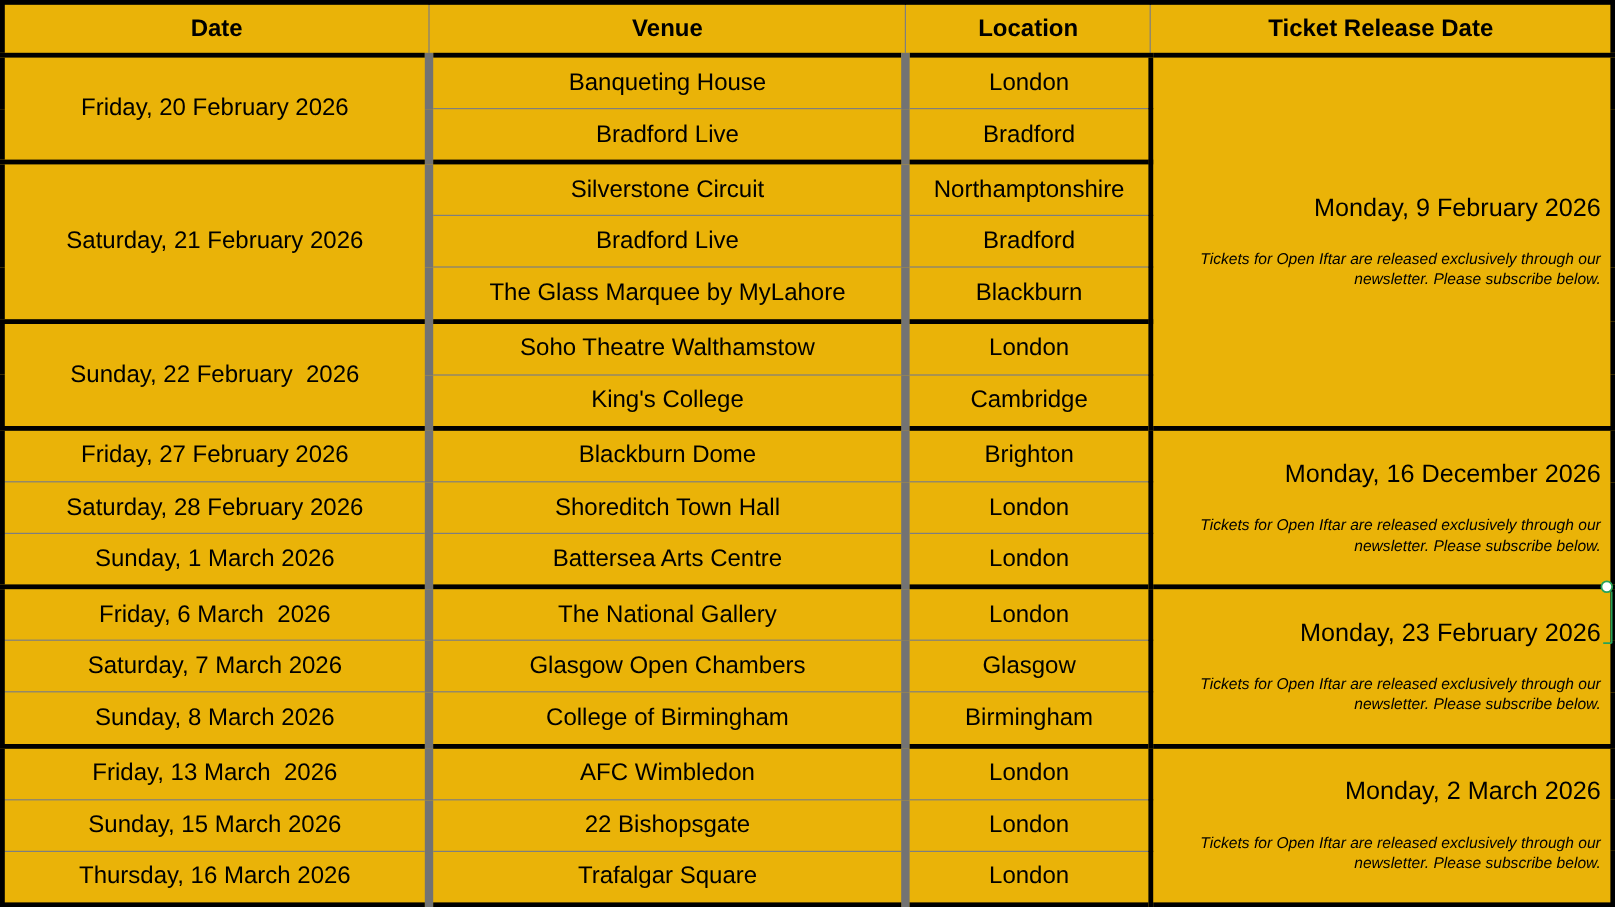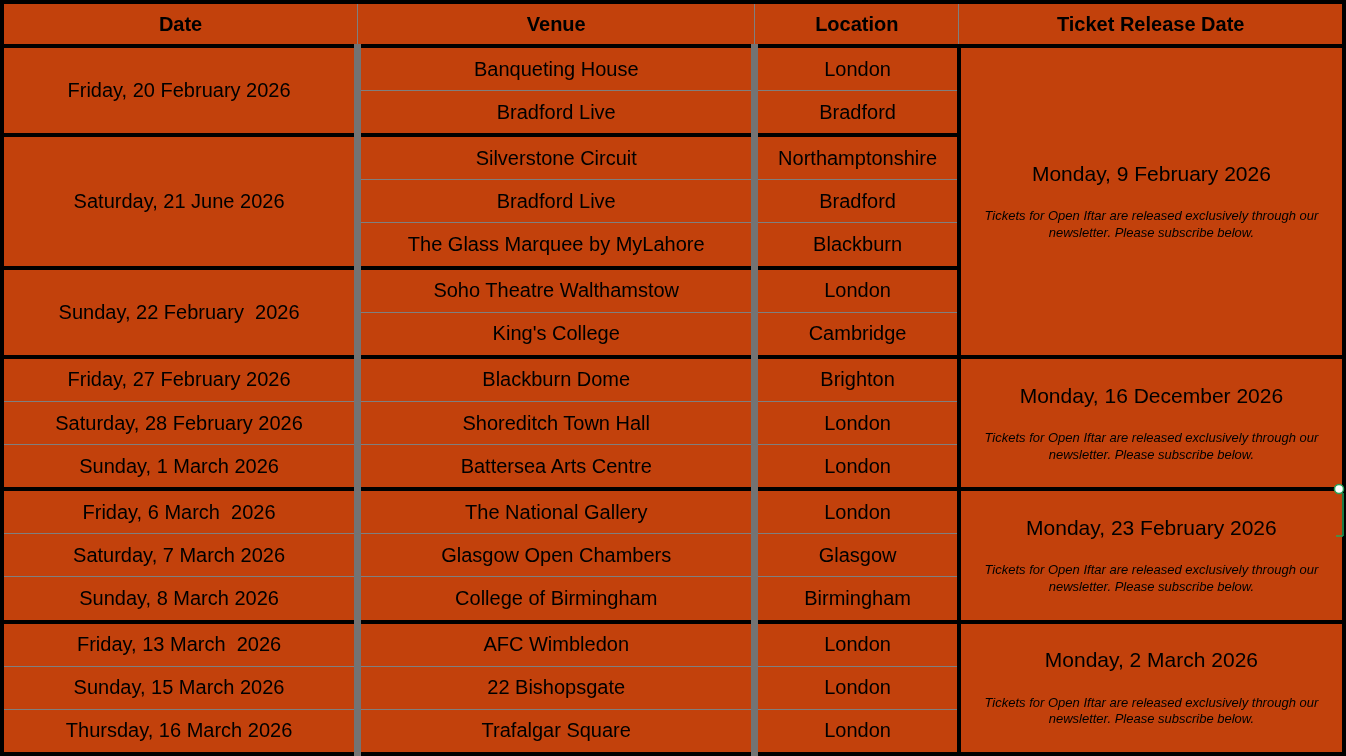--- a/index.html
+++ b/index.html
@@ -12,21 +12,21 @@
     height: 756px;
     position: relative;
     font-family: "Liberation Sans", "DejaVu Sans", sans-serif;
     color: #000000;
   }
   table.events {
     border-collapse: collapse;
     table-layout: fixed;
     width: 1346px;
     height: 756px;
-    background: #c2410c;
+    background: #eab308;
     border: 4px solid #000000;
   }
   col.c1 { width: 26.5%; }
   col.c2 { width: 29.6%; }
   col.c3 { width: 15.2%; }
   col.c4 { width: 28.7%; }
 
   th {
     font-size: 20px;
     font-weight: bold;
@@ -42,21 +42,21 @@
   td {
     font-size: 20px;
     text-align: center;
     vertical-align: middle;
     height: 40px;
     border-top: 1px solid #7f7f7f;
     padding: 0 6px;
     white-space: pre-wrap;
   }
   td.c-venue, td.c-loc { border-left: 7px solid #737373; }
-  td.c-ticket { border-left: 4px solid #000000; padding: 0 8px; }
+  td.c-ticket { border-left: 4px solid #000000; padding: 0 8px; text-align: right; }
 
   tr.block-start td { border-top: 4px solid #000000; }
   tr.group-start td { border-top: 4px solid #000000; }
 
   .release-date {
     font-size: 21px;
     line-height: 1.2;
   }
   .release-note {
     font-size: 13px;
@@ -98,21 +98,21 @@
         <td class="c-date" rowspan="2">Friday, 20 February 2026</td>
         <td class="c-venue">Banqueting House</td>
         <td class="c-loc">London</td>
         <td class="c-ticket" rowspan="7"><div class="release-date">Monday, 9 February 2026</div><div class="release-note">Tickets for Open Iftar are released exclusively through our newsletter. Please subscribe below.</div></td>
       </tr>
       <tr>
         <td class="c-venue">Bradford Live</td>
         <td class="c-loc">Bradford</td>
       </tr>
       <tr class="group-start">
-        <td class="c-date" rowspan="3">Saturday, 21 June 2026</td>
+        <td class="c-date" rowspan="3">Saturday, 21 February 2026</td>
         <td class="c-venue">Silverstone Circuit</td>
         <td class="c-loc">Northamptonshire</td>
       </tr>
       <tr>
         <td class="c-venue">Bradford Live</td>
         <td class="c-loc">Bradford</td>
       </tr>
       <tr>
         <td class="c-venue">The Glass Marquee by MyLahore</td>
         <td class="c-loc">Blackburn</td>

